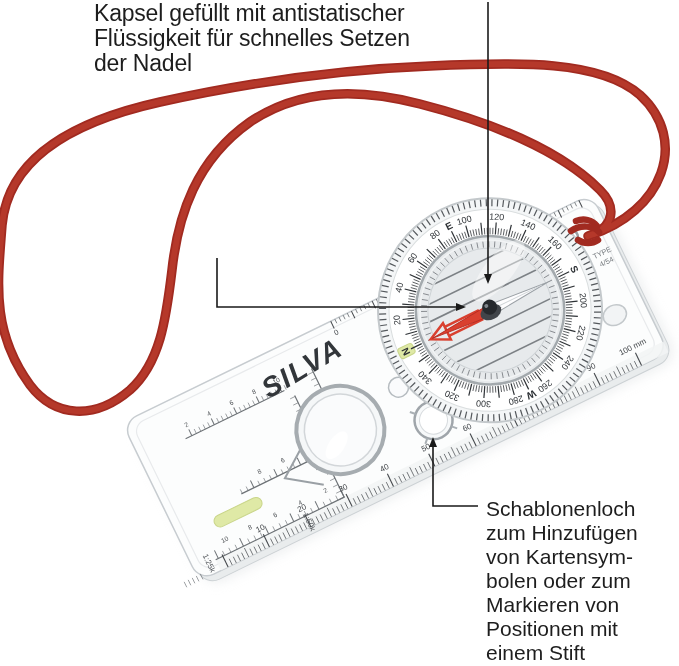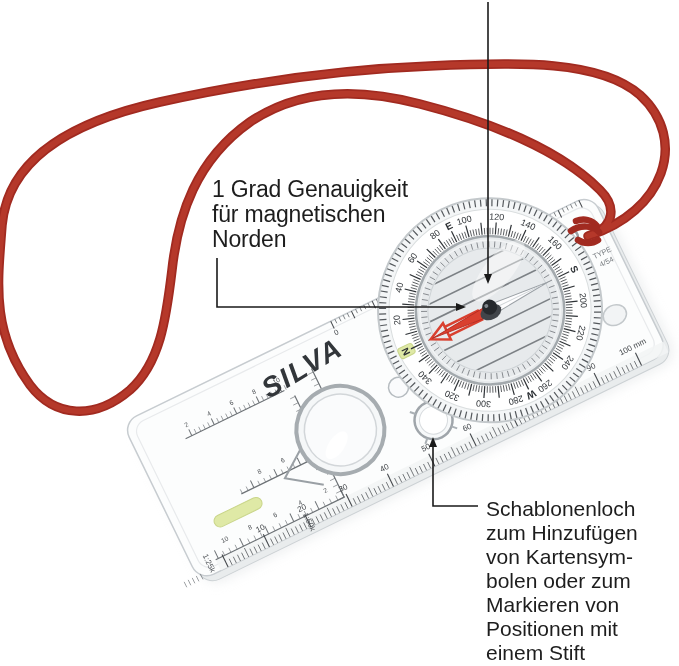--- a/index.html
+++ b/index.html
@@ -825,23 +825,23 @@
     <polyline points="217,258 217,307 457,307"></polyline>
     <polyline points="478,506 433,506 433,445"></polyline>
   </g>
   <g fill="#1a1a1a" stroke="none">
     <polygon points="488,284 484,274 492,274"></polygon>
     <polygon points="466,307 456,303 456,311"></polygon>
     <polygon points="433,437 429,447 437,447"></polygon>
   </g>
 </svg>
 
-<div class="note" id="note-accuracy">1 Grad Genauigkeit
-für magnetischen
-Norden</div>
+<div class="note" id="note-capsule">Kapsel gefüllt mit antistatischer
+Flüssigkeit für schnelles Setzen
+der Nadel</div>
 <div class="note" id="note-hole">Schablonenloch
 zum Hinzufügen
 von Kartensym-
 bolen oder zum
 Markieren von
 Positionen mit
 einem Stift</div>
 
 </div>
 

